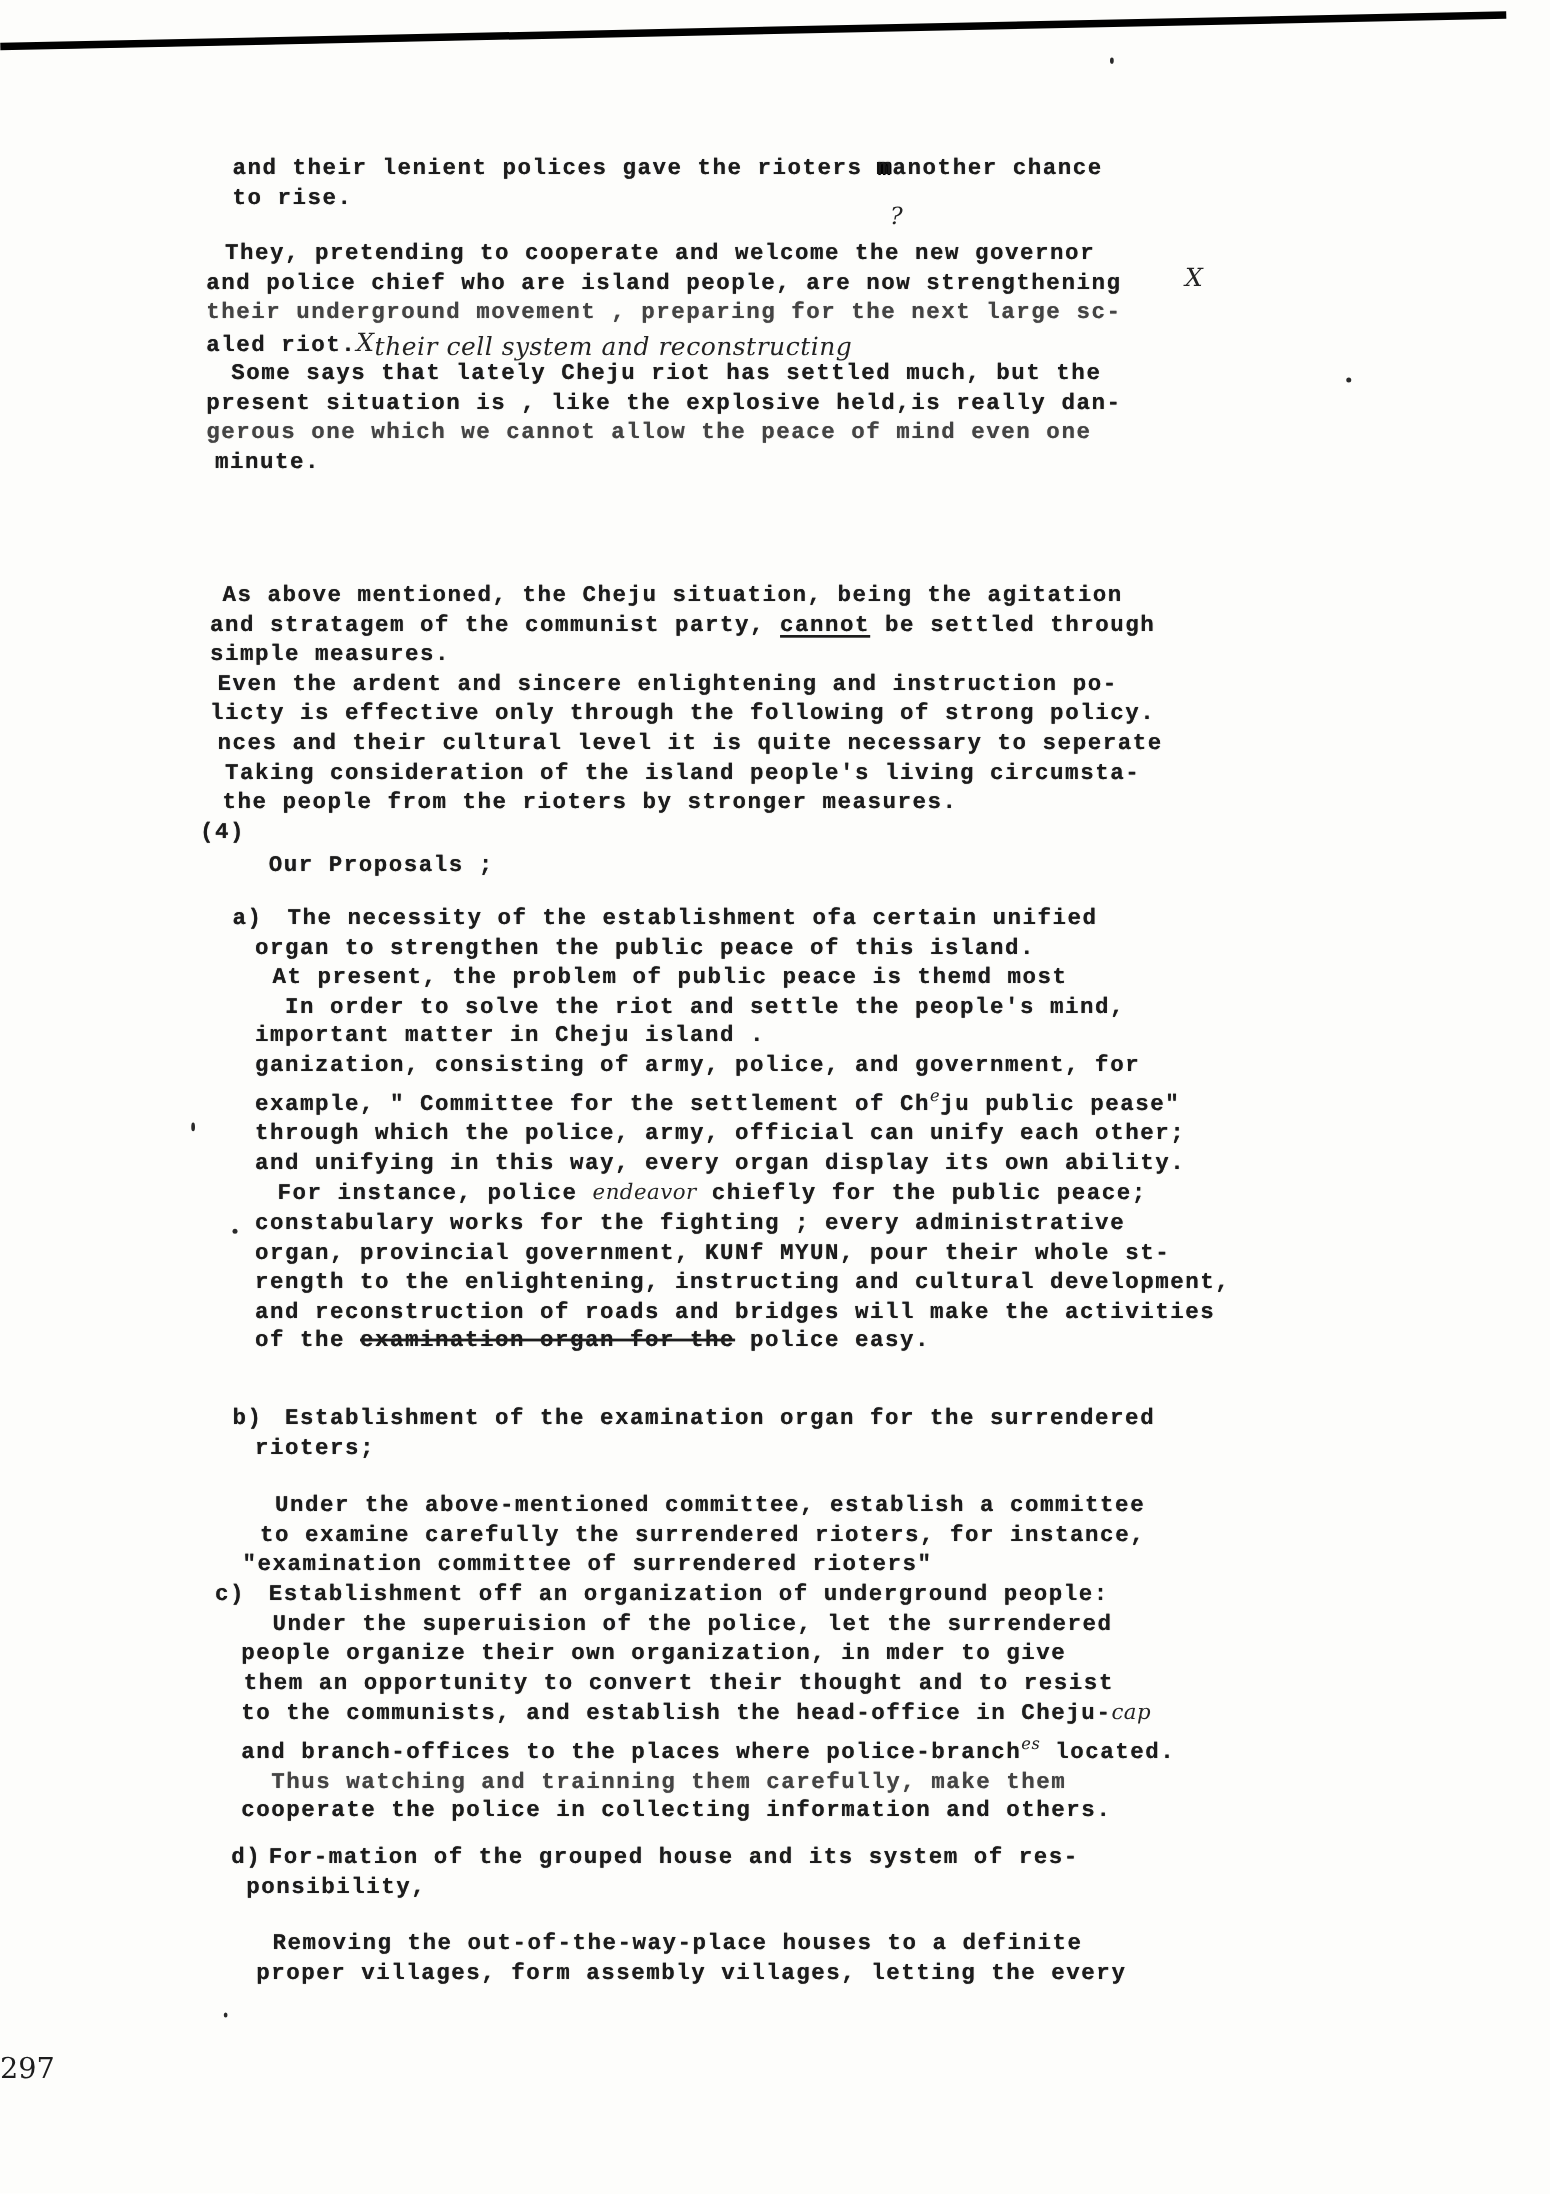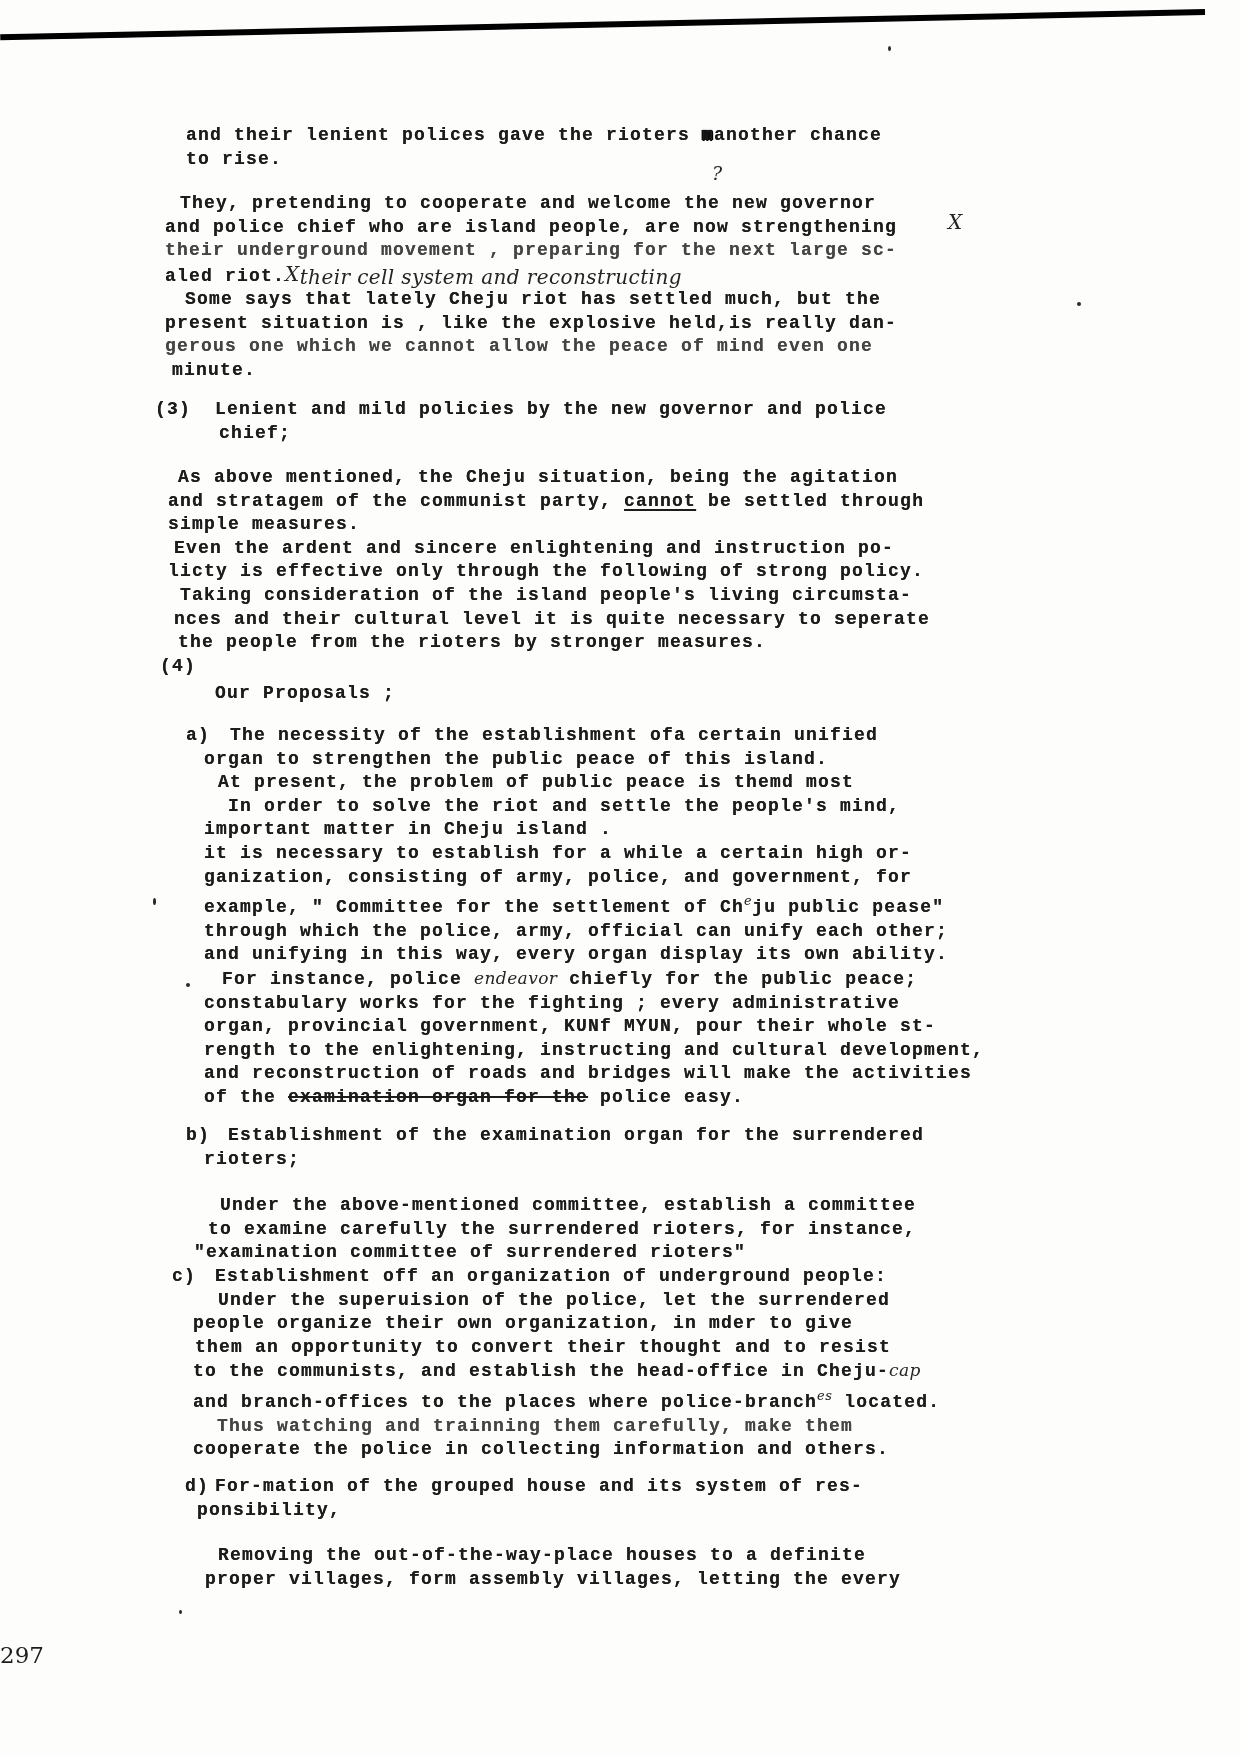--- a/index.html
+++ b/index.html
@@ -56,49 +56,44 @@
   </div>
   <div class="hw hw-abs hwX" style="left:948px;top:210px;">X</div>
 
   <div class="blk" style="left:165px;top:288px;">
     <div class="ln" style="padding-left:20px;">Some says that lately Cheju riot has settled much, but the</div>
     <div class="ln">present situation is , like the explosive held,is really dan-</div>
     <div class="ln faint">gerous one which we cannot allow the peace of mind even one</div>
     <div class="ln" style="padding-left:7px;">minute.</div>
   </div>
 
-  <div class="blk" style="left:155px;top:398px;">
-    <div class="ln">(3)  Lenient and mild policies by the new governor and police</div>
-    <div class="ln" style="padding-left:64px;">chief;</div>
-  </div>
 
   <div class="blk" style="left:168px;top:466px;">
     <div class="ln" style="padding-left:10px;">As above mentioned, the Cheju situation, being the agitation</div>
     <div class="ln"><span>and stratagem of the communist party, </span><span class="u">cannot</span><span> be settled through</span></div>
     <div class="ln">simple measures.</div>
     <div class="ln" style="padding-left:6px;">Even the ardent and sincere enlightening and instruction po-</div>
     <div class="ln">licty is effective only through the following of strong policy.</div>
+    <div class="ln" style="padding-left:6px;">nces and their cultural level it is quite necessary to seperate</div>
     <div class="ln" style="padding-left:12px;">Taking consideration of the island people's living circumsta-</div>
-    <div class="ln" style="padding-left:6px;">nces and their cultural level it is quite necessary to seperate</div>
     <div class="ln" style="padding-left:10px;">the people from the rioters by stronger measures.</div>
     <div class="ln" style="margin-left:-8px;">(4)</div>
   </div>
 
   <div class="blk" style="left:215px;top:682px;">
     <div class="ln">Our Proposals ;</div>
   </div>
 
   <div class="blk" style="left:204px;top:724px;">
     <span class="lbl" style="left:-18px;">a)</span>
     <div class="ln" style="padding-left:26px;">The necessity of the establishment ofa certain unified</div>
     <div class="ln">organ to strengthen the public peace of this island.</div>
     <div class="ln" style="padding-left:14px;">At present, the problem of public peace is themd most</div>
     <div class="ln" style="padding-left:24px;">In order to solve the riot and settle the people's mind,</div>
     <div class="ln">important matter in Cheju island .</div>
-    <div class="ln">it is necessary to establish for a while a certain high or-</div>
     <div class="ln">ganization, consisting of army, police, and government, for</div>
     <div class="ln"><span>example, " Committee for the settlement of Ch</span><span class="hw hw-sup">e</span><span>ju public pease"</span></div>
     <div class="ln">through which the police, army, official can unify each other;</div>
     <div class="ln">and unifying in this way, every organ display its own ability.</div>
     <div class="ln" style="padding-left:18px;"><span>For instance, police </span><span class="hw hw-inline">endeavor</span><span> chiefly for the public peace;</span></div>
     <div class="ln">constabulary works for the fighting ; every administrative</div>
     <div class="ln">organ, provincial government, KUNf MYUN, pour their whole st-</div>
     <div class="ln">rength to the enlightening, instructing and cultural development,</div>
     <div class="ln">and reconstruction of roads and bridges will make the activities</div>
     <div class="ln"><span>of the </span><span class="strike">examination organ for the</span><span> police easy.</span></div>

